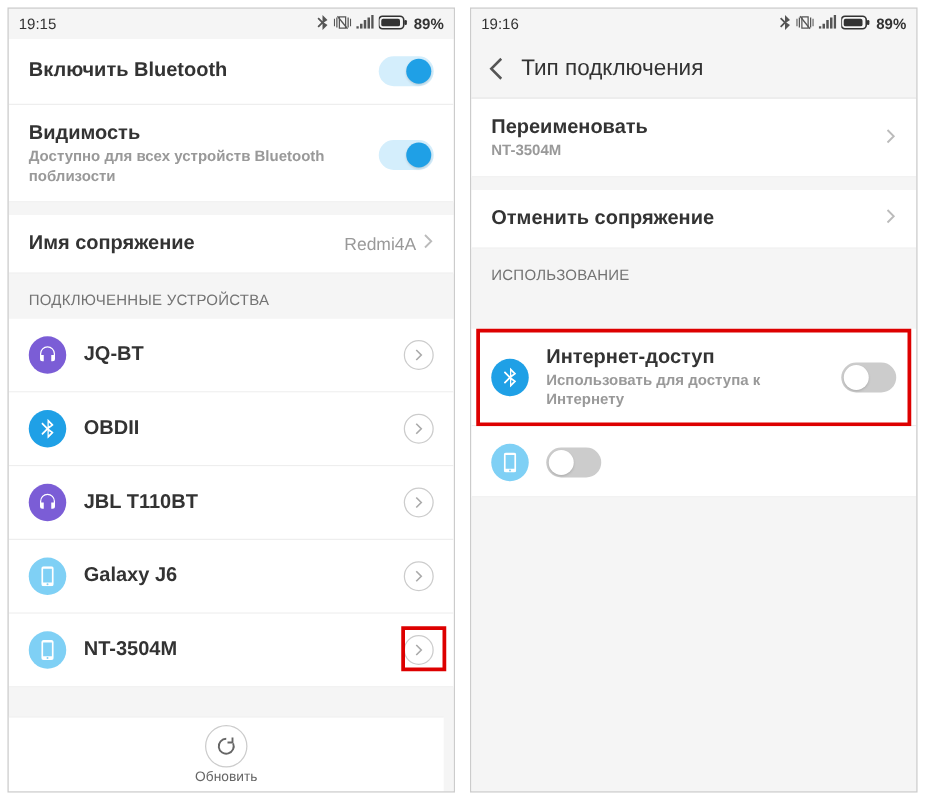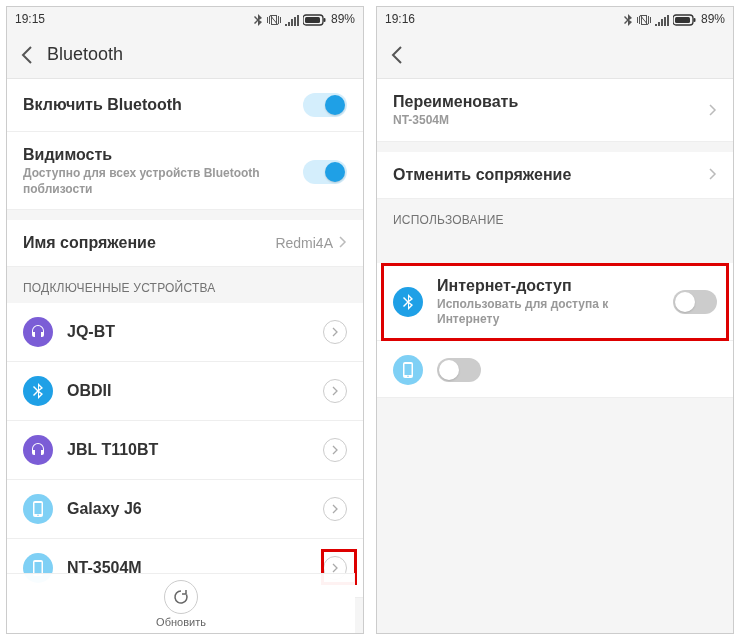--- a/index.html
+++ b/index.html
@@ -25,21 +25,21 @@
   .statusbar {
     height: 24px;
     background: #f5f5f5;
     display: flex;
     align-items: center;
     justify-content: space-between;
     padding: 0 8px;
     font-size: 12px;
     color: #333;
   }
-  .status-right { display: flex; align-items: flex-end; gap: 4px; }
+  .status-right { display: flex; align-items: flex-start; gap: 4px; font-weight: bold; }
   .status-right svg { display: block; }
   .titlebar {
     height: 48px;
     background: #f5f5f5;
     display: flex;
     align-items: center;
     padding: 0 8px;
     border-bottom: 1px solid #e5e5e5;
   }
   .back-chevron { width: 24px; height: 24px; display:flex; align-items:center; justify-content:center; color:#555; }
@@ -132,28 +132,20 @@
           <path d="M0 9h2v2H0zM3 7h2v4H3zM6 4h2v7H6zM9 2h2v9H9zM12 0h2v11h-2z" fill="#555"></path>
         </svg>
       <svg width="24" height="12" viewBox="0 0 24 12">
           <rect x="0" y="1" width="20" height="10" rx="3" fill="none" stroke="#333" stroke-width="1.3"></rect>
           <rect x="2" y="3" width="15" height="6" rx="1.5" fill="#333"></rect>
           <rect x="20.5" y="4" width="2" height="4" rx="1" fill="#333"></rect>
         </svg>
       <span>89%</span>
     </span>
   </div>
-  <div class="titlebar">
-    <span class="back-chevron">
-      <svg width="12" height="18" viewBox="0 0 12 18">
-          <path d="M10 1L2 9l8 8" stroke="#555" stroke-width="2" fill="none"></path>
-        </svg>
-    </span>
-    <span class="titlebar-title">Bluetooth</span>
-  </div>
   <div class="content">
     <div class="row">
       <div class="row-main">
           <div class="row-title">Включить Bluetooth</div>
         </div>
       <div class="toggle on">
           <div class="toggle-knob"></div>
         </div>
     </div>
     <div class="row tall">
@@ -290,20 +282,21 @@
         </svg>
       <span>89%</span>
     </span>
   </div>
   <div class="titlebar">
     <span class="back-chevron">
       <svg width="12" height="18" viewBox="0 0 12 18">
           <path d="M10 1L2 9l8 8" stroke="#555" stroke-width="2" fill="none"></path>
         </svg>
     </span>
+    <span class="titlebar-title">Тип подключения</span>
   </div>
   <div class="content">
     <div class="row tall">
       <div class="row-main">
         <div class="row-title">Переименовать</div>
         <div class="row-sub">NT-3504M</div>
       </div>
       <span class="row-chevron"><svg width="8" height="12" viewBox="0 0 8 12">
             <path d="M1 1l5 5-5 5" stroke="#bbb" stroke-width="1.5" fill="none"></path>
           </svg></span>

